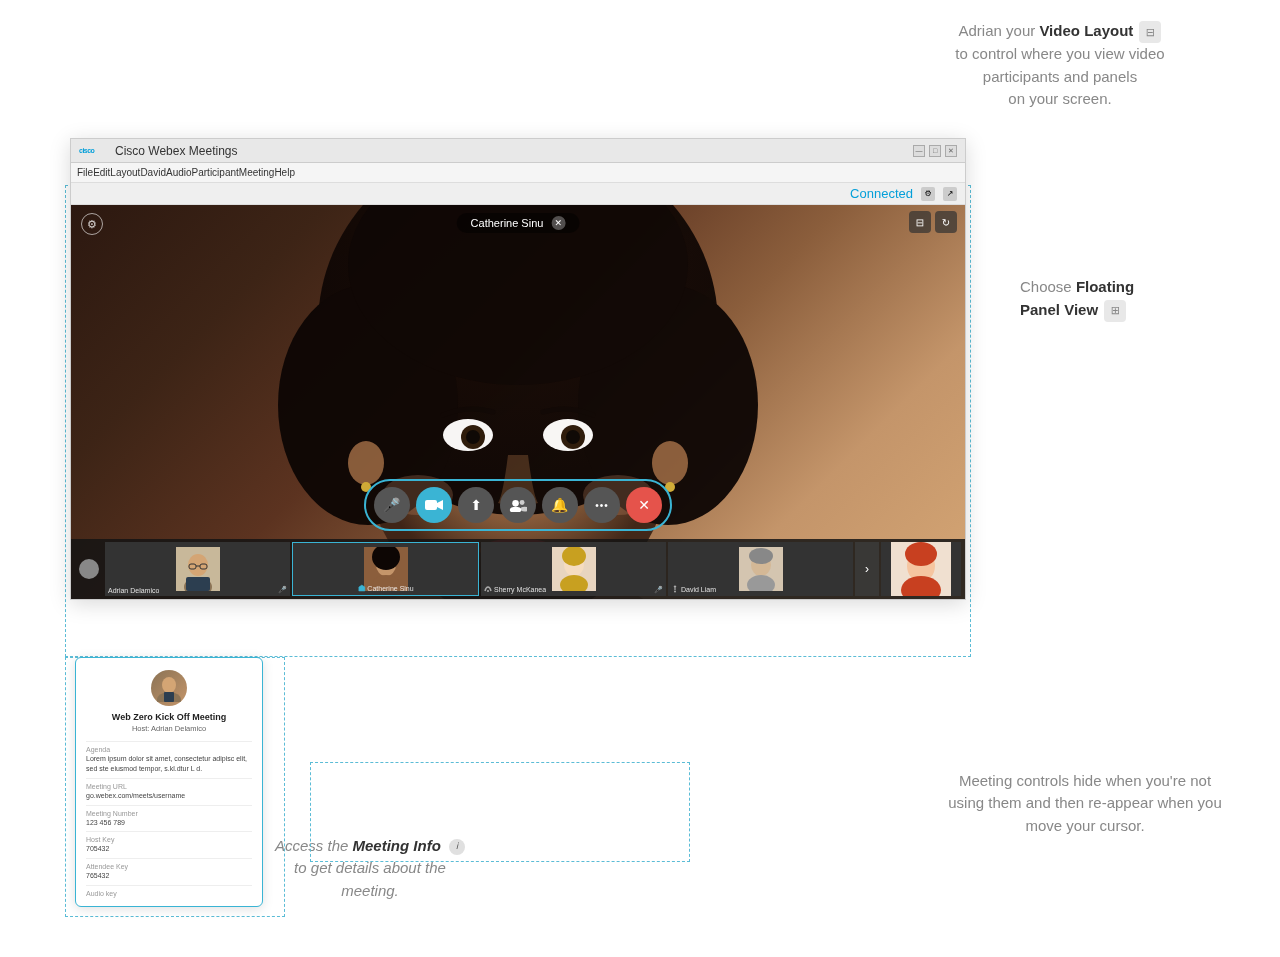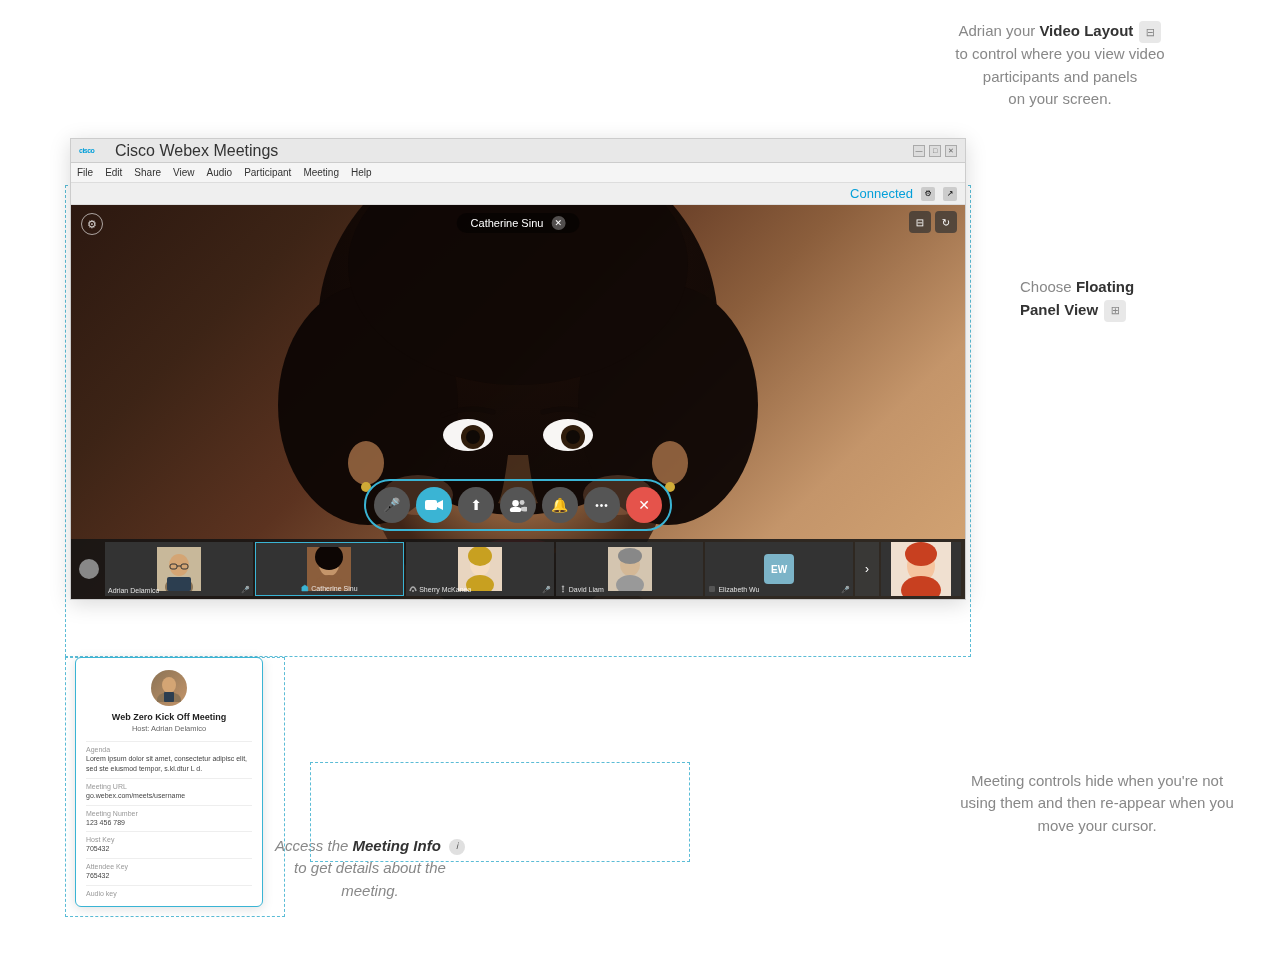--- a/index.html
+++ b/index.html
@@ -35,21 +35,21 @@
       top: 240px;
       right: 30px;
       width: 230px;
       text-align: left;
       margin-top: 36px;
     }
 
     
     #ann-controls-hide {
       bottom: 120px;
-      right: 38px;
+      right: 50px;
       width: 290px;
       text-align: center;
     }
 
     
     #ann-meeting-info {
       bottom: 55px;
       left: 220px;
       width: 300px;
       text-align: center;
@@ -91,21 +91,21 @@
       display: flex;
       align-items: center;
     }
     .cisco-logo span {
       font-size: 7px;
       color: #049fd9;
       font-weight: 700;
       letter-spacing: -0.5px;
     }
     #title-bar-title {
-      font-size: 16px;
+      font-size: 12px;
       color: #333;
     }
     #title-bar-controls {
       display: flex;
       gap: 4px;
       align-items: center;
     }
     .win-btn {
       width: 12px;
       height: 12px;
@@ -120,21 +120,20 @@
     }
 
     
     #menu-bar {
       height: 20px;
       background: #f5f5f5;
       border-bottom: 1px solid #ddd;
       display: flex;
       align-items: center;
       padding: 0 6px;
-      gap: 12px;
     }
     .menu-item {
       font-size: 10px;
       color: #333;
       cursor: pointer;
     }
 
     
     #toolbar {
       height: 22px;
@@ -525,22 +524,22 @@
     <div id="title-bar-controls">
       <div class="win-btn">—</div>
       <div class="win-btn">□</div>
       <div class="win-btn">✕</div>
     </div>
   </div>
 
   <div id="menu-bar">
     <span class="menu-item">File</span>
     <span class="menu-item">Edit</span>
-    <span class="menu-item">Share</span>
-    <span class="menu-item">View</span>
+    <span class="menu-item">Layout</span>
+    <span class="menu-item">David</span>
     <span class="menu-item">Audio</span>
     <span class="menu-item">Participant</span>
     <span class="menu-item">Meeting</span>
     <span class="menu-item">Help</span>
   </div>
 
   <div id="toolbar">
     <span class="toolbar-connected">Connected</span>
     <div class="toolbar-icon">⚙</div>
     <div class="toolbar-icon">↗</div>
@@ -720,32 +719,20 @@
           <span style="display:inline-flex;align-items:center;gap:2px;">
             <svg width="8" height="8" viewBox="0 0 8 8">
                 <path d="M4 1 L4 5 M3 2 L4 1 L5 2" stroke="#aaa" stroke-width="1.2" fill="none"></path>
                 <circle cx="4" cy="6.5" r="1" fill="#aaa"></circle>
               </svg>
             David Liam
           </span>
         </span>
       </div>
 
-      <div class="thumb">
-        <div class="thumb-avatar" style="background:#7cb4c8;">EW</div>
-        <span class="thumb-name">
-          <span style="display:inline-flex;align-items:center;gap:2px;">
-            <svg width="8" height="8" viewBox="0 0 8 8">
-                <rect x="1" y="1" width="6" height="6" rx="1" fill="#555"></rect>
-              </svg>
-            Elizabeth Wu
-          </span>
-        </span>
-        <span class="thumb-icon">🎤</span>
-      </div>
 
       <div class="thumb-nav">›</div>
 
       <div class="thumb" style="max-width:80px;">
         <div class="person-thumb">
           <svg width="60" height="54" viewBox="0 0 60 54">
             <rect width="60" height="54" fill="#f0e0d0"></rect>
             <ellipse cx="30" cy="24" rx="14" ry="16" fill="#f5c5a0"></ellipse>
 
             <ellipse cx="30" cy="12" rx="16" ry="12" fill="#c84020"></ellipse>

